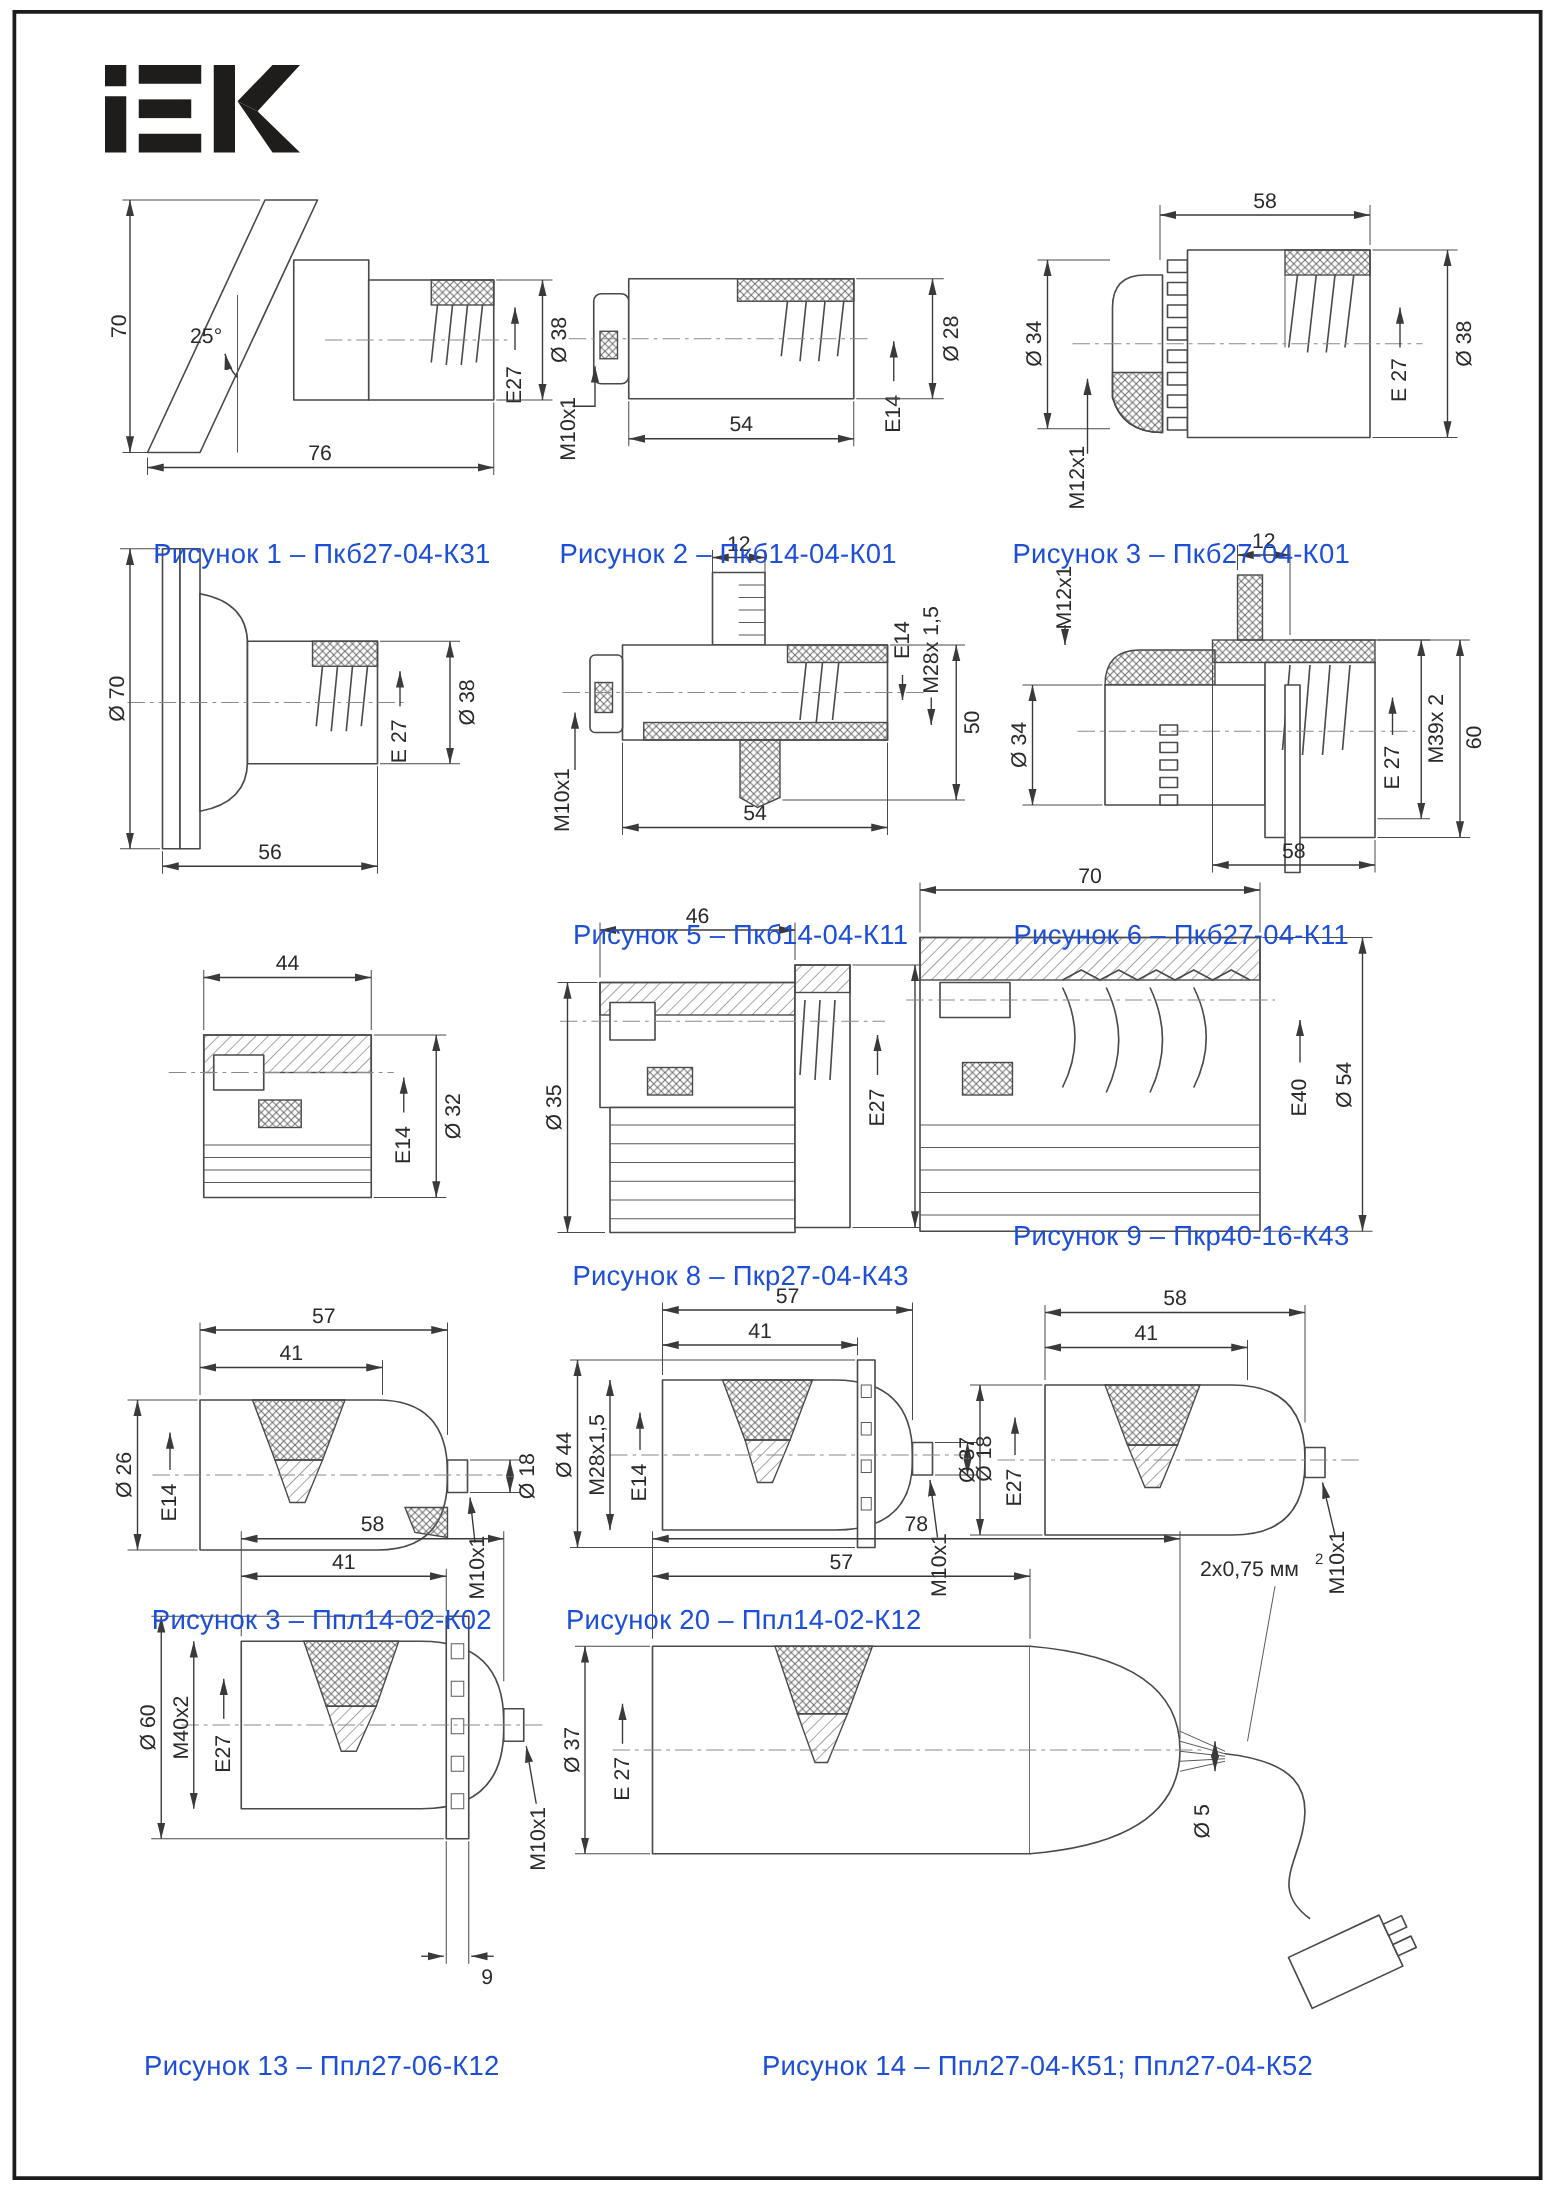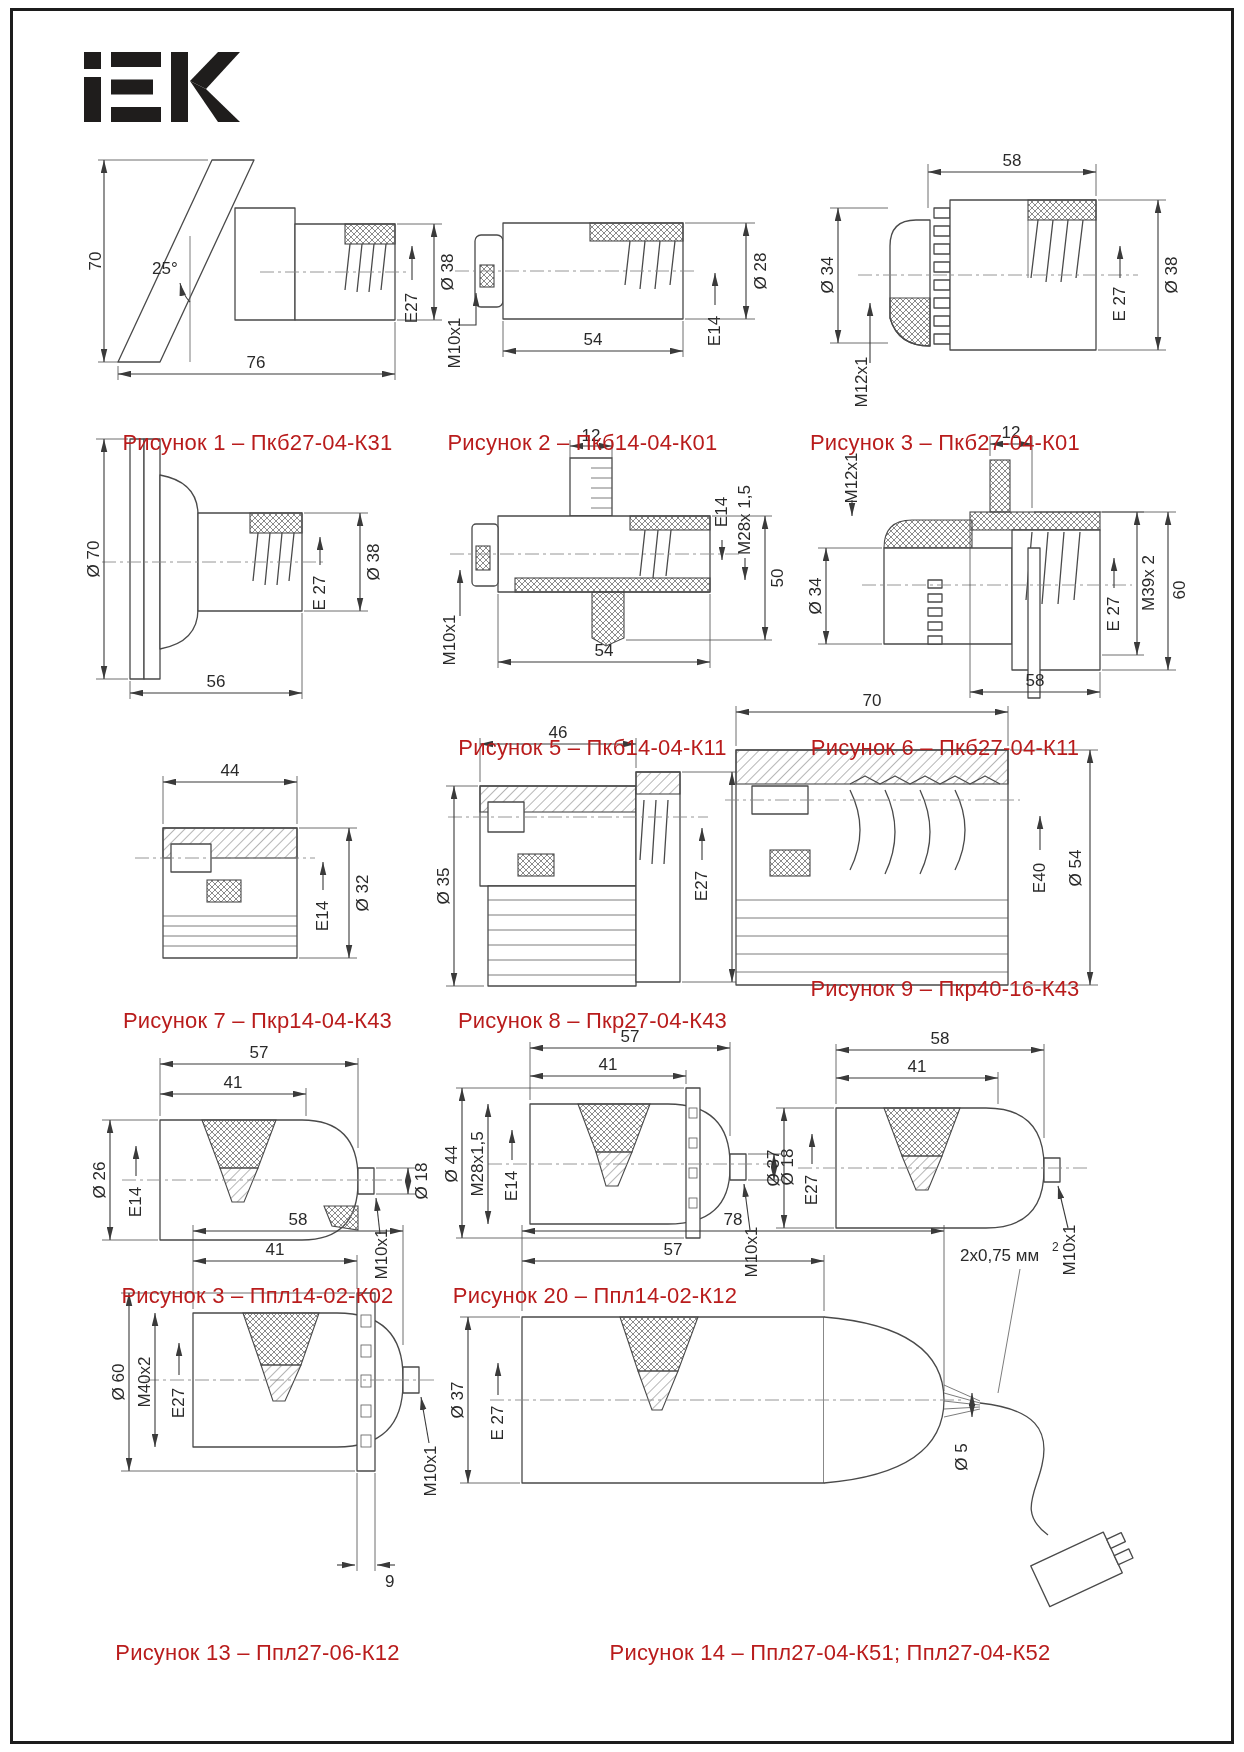--- a/index.html
+++ b/index.html
@@ -1,21 +1,21 @@
 <!DOCTYPE html>
 <html><head>
 <meta charset="utf-8">
 <style>
   html,body{margin:0;padding:0;background:#e8e8e8;}
   .sheet{position:relative;width:1244px;height:1752px;background:#ffffff;margin:0 auto;
          font-family:"Liberation Sans","DejaVu Sans",sans-serif;overflow:hidden;}
   .frame{position:absolute;left:10px;top:8px;right:10px;bottom:8px;border:3px solid #1c1c1c;pointer-events:none;}
   .logo{position:absolute;left:84px;top:52px;}
   .fig{position:absolute;}
-  .cap{position:absolute;font-size:22px;color:#b91c1c;text-align:center;letter-spacing:0.2px;}
+  .cap{position:absolute;font-size:22px;color:#1d4ed8;text-align:center;letter-spacing:0.2px;}
   svg{display:block;overflow:visible;}
   .ln{stroke:#4a4a4a;stroke-width:1.3;fill:none;stroke-linejoin:round;}
   .lnw{stroke:#4a4a4a;stroke-width:1.3;fill:#ffffff;stroke-linejoin:round;}
   .thin{stroke:#5a5a5a;stroke-width:0.8;fill:none;}
   .cl{stroke:#8a8a8a;stroke-width:0.9;fill:none;stroke-dasharray:14 4 3 4;}
   .ext{stroke:#4a4a4a;stroke-width:0.8;fill:none;}
   .dim{stroke:#3a3a3a;stroke-width:1.1;fill:none;}
   .fxh{fill:url(#xh);stroke:#4a4a4a;stroke-width:1.1;}
   .fdh{fill:url(#dh);stroke:#4a4a4a;stroke-width:1.1;}
   .dt{font-family:"Liberation Sans","DejaVu Sans",sans-serif;font-size:17px;fill:#2a2a2a;}
@@ -479,20 +479,19 @@
       <line x1="552" y1="188" x2="552" y2="212" class="dim" marker-start="url(#ar)" marker-end="url(#ar)"></line>
       <text class="dt" text-anchor="middle" transform="rotate(-90 542 252)" x="542" y="257">Ø 5</text>
     </svg>
   </div>
 
   <div class="cap" style="left:60px;top:430px;width:395px">Рисунок 1 – Пкб27-04-К31</div>
   <div class="cap" style="left:415px;top:430px;width:335px">Рисунок 2 – Пкб14-04-К01</div>
   <div class="cap" style="left:740px;top:430px;width:410px">Рисунок 3 – Пкб27-04-К01</div>
   <div class="cap" style="left:425px;top:735px;width:335px">Рисунок 5 – Пкб14-04-К11</div>
   <div class="cap" style="left:740px;top:735px;width:410px">Рисунок 6 – Пкб27-04-К11</div>
-  <div class="cap" style="left:60px;top:1008px;width:395px">Рисунок 7 – Пкр14-04-К43</div>
   <div class="cap" style="left:425px;top:1008px;width:335px">Рисунок 8 – Пкр27-04-К43</div>
   <div class="cap" style="left:740px;top:976px;width:410px">Рисунок 9 – Пкр40-16-К43</div>
   <div class="cap" style="left:60px;top:1283px;width:395px">Рисунок 3 – Ппл14-02-К02</div>
   <div class="cap" style="left:425px;top:1283px;width:340px">Рисунок 20 – Ппл14-02-К12</div>
   <div class="cap" style="left:60px;top:1640px;width:395px">Рисунок 13 – Ппл27-06-К12</div>
   <div class="cap" style="left:450px;top:1640px;width:760px">Рисунок 14 – Ппл27-04-К51; Ппл27-04-К52</div>
 </div>
 
 </body></html>

